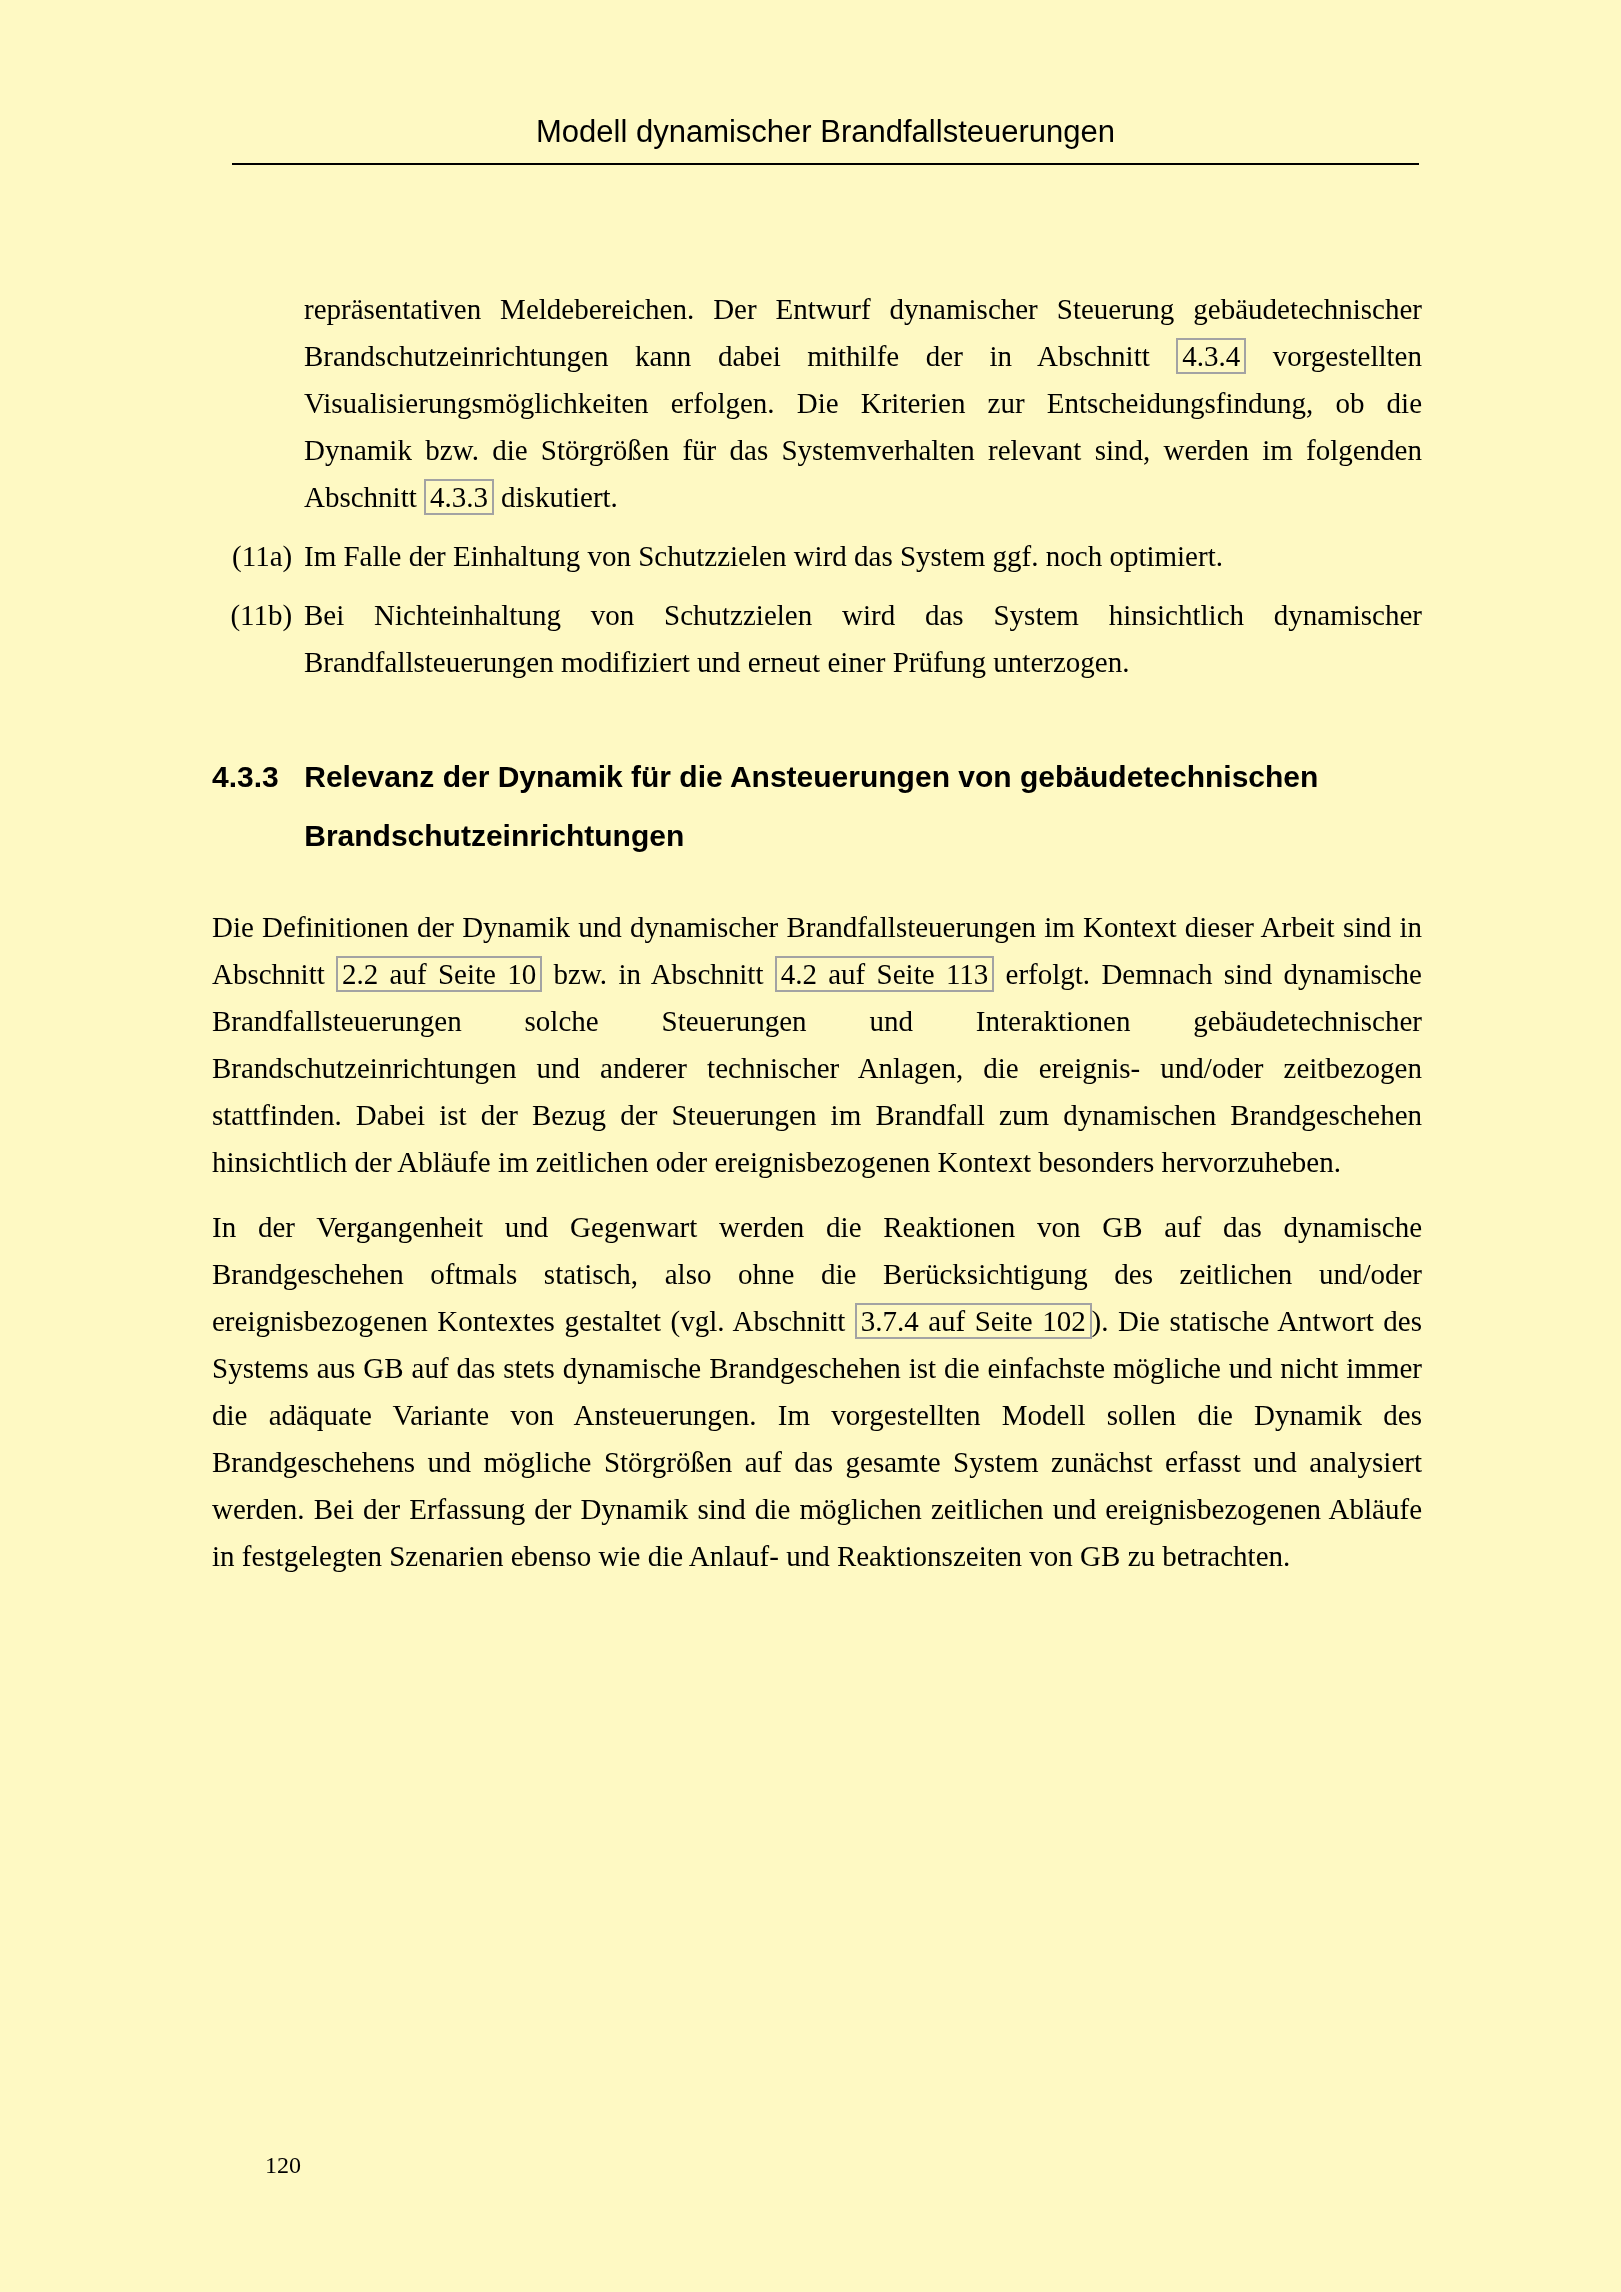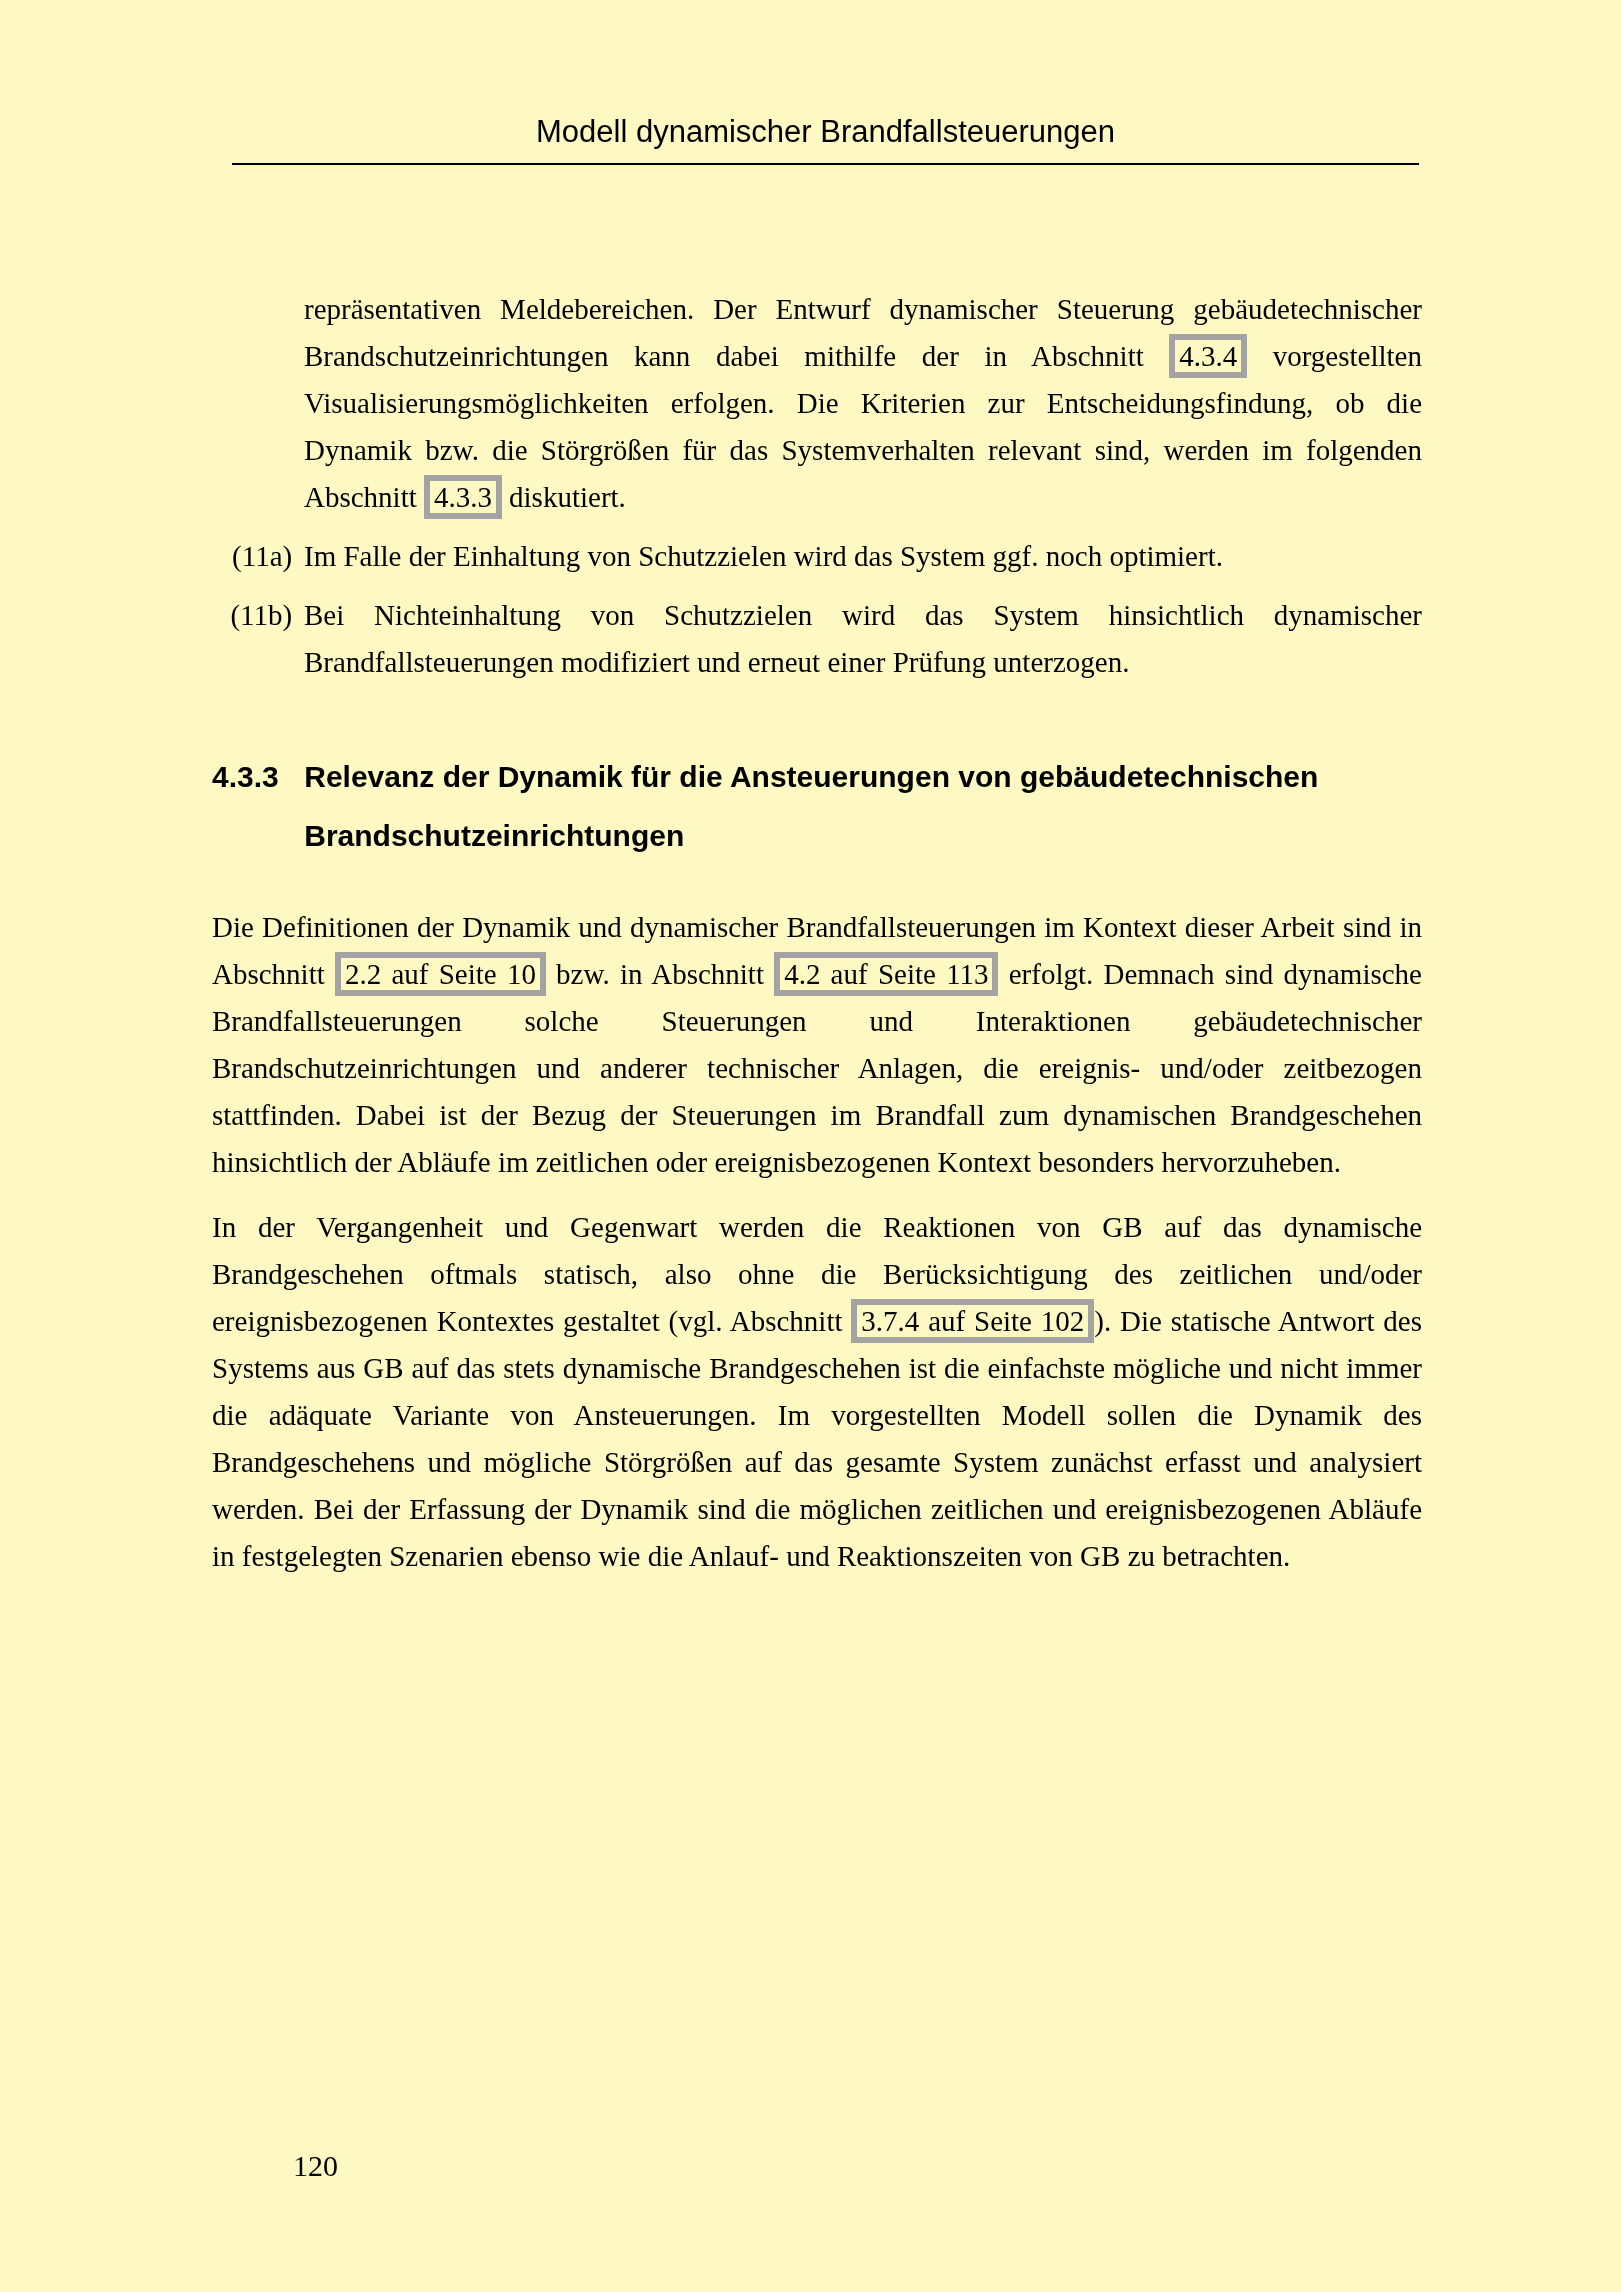--- a/index.html
+++ b/index.html
@@ -59,33 +59,32 @@
     font-size: 30px;
     line-height: 59px;
     text-align: left;
   }
   .sec-num { flex: 0 0 auto; margin-right: 25.5px; }
   .sec-text { flex: 1; }
   .p-defs { margin-top: 39px; }
   .p-past { margin-top: 18px; }
   .p-decision { margin-top: 57px; }
   .linkbox {
-    border: 6px solid #a3a3a3;
+    border: 2px solid #a3a3a3;
     padding: 0 3.9px;
     white-space: nowrap;
     color: #000000;
     text-decoration: none;
   }
   .page-number {
     position: absolute;
     left: 265px;
     top: 2148px;
-    font-size: 30px;
+    font-size: 24px;
     line-height: 35px;
-    margin-left: 28px;
   }
 </style>
 </head>
 <body>
 
 <div class="page">
 
   <div class="running-header-title">Modell dynamischer Brandfallsteuerungen</div>
   <div class="header-rule"></div>
 

